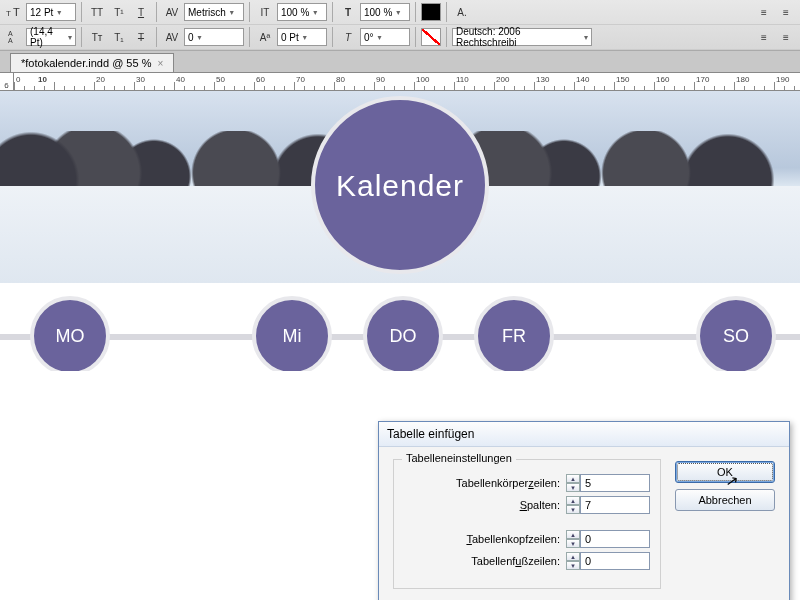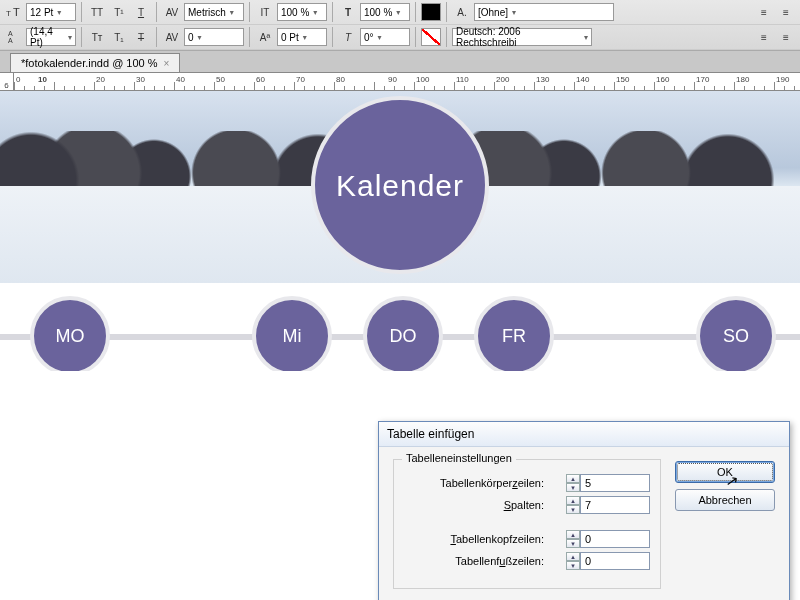--- a/index.html
+++ b/index.html
@@ -47,21 +47,21 @@
 .day { position: absolute; width: 80px; height: 80px; border-radius: 50%; background: #6a639c; border: 4px solid #e8e8ec; color: #fff; display: flex; align-items: center; justify-content: center; font-family: "Century Gothic", sans-serif; font-size: 18px; top: -10px; }
 .pagewhite { position: absolute; top: 280px; left: 0; right: 0; bottom: 0; background: #fff; }
 
 
 .dialog { position: absolute; top: 330px; left: 378px; width: 412px; background: #f4f4f4; border: 1px solid #6a8ab8; box-shadow: 2px 2px 6px rgba(0,0,0,0.3); font-size: 11px; }
 .dlg-title { background: linear-gradient(#fdfdfd, #e4ecf7); padding: 5px 8px; font-size: 12px; border-bottom: 1px solid #c8d4e4; }
 .dlg-body { padding: 12px 14px 16px; display: flex; gap: 14px; }
 .dlg-left { flex: 1; }
 .fieldset { border: 1px solid #d0d0d0; padding: 10px 10px 14px; position: relative; margin-bottom: 14px; }
 .fs-legend { position: absolute; top: -8px; left: 8px; background: #f4f4f4; padding: 0 4px; font-size: 11px; }
-.frow { display: flex; align-items: center; justify-content: flex-end; margin: 4px 0; gap: 22px; }
+.frow { display: flex; align-items: center; justify-content: flex-end; margin: 4px 0; gap: 6px; }
 .frow label { font-size: 11px; }
 .frow label u { text-decoration: underline; }
 .spin { display: flex; align-items: center; }
 .spin-btns { display: flex; flex-direction: column; }
 .spin-btns i { width: 14px; height: 9px; border: 1px solid #9aa; background: linear-gradient(#fff,#e4e8f0); font-size: 7px; display:flex; align-items:center; justify-content:center; font-style: normal; color: #446; }
 .spin input { width: 70px; height: 18px; border: 1px solid #8898b0; padding: 0 4px; font-size: 11px; }
 .dlg-btns { width: 100px; display: flex; flex-direction: column; gap: 6px; padding-top: 2px; }
 .dlg-btns button { height: 22px; border: 1px solid #8898b0; background: linear-gradient(#fdfdfd,#e0e8f2); font-size: 11px; border-radius: 3px; position: relative; }
 .dlg-btns button.primary { border: 1px solid #3a6aa8; box-shadow: 0 0 0 1px #7aa8e0 inset; }
 .dlg-btns button.primary::after { content:""; position:absolute; inset:1px; border:1px dotted #555; border-radius:2px; pointer-events:none; }
@@ -94,21 +94,20 @@
     <div class="tfield w50 dd">100 %</div>
     <div class="sep"></div>
     <span class="ticon">
         <b>T</b>
       </span>
     <div class="tfield w50 dd">100 %</div>
     <div class="sep"></div>
     <div class="swatch sw-black"></div>
     <div class="sep"></div>
     <span class="ticon">A.</span>
-    <div class="tfield w140 dd">[Ohne]</div>
     <div style="flex:1"></div>
     <span class="ticon">≡</span>
     <span class="ticon">≡</span>
   </div>
   <div class="trow">
     <span class="ticon">
       <svg width="16" height="14">
           <text x="2" y="6" font-size="7" fill="#333">A</text>
           <text x="2" y="13" font-size="7" fill="#333">A</text>
         </svg>
@@ -136,21 +135,21 @@
     <div class="sep"></div>
     <div class="tfield w140 dd">Deutsch: 2006 Rechtschreibi</div>
     <div style="flex:1"></div>
     <span class="ticon">≡</span>
     <span class="ticon">≡</span>
   </div>
 </div>
 
 <div class="tabbar">
   <div class="tab">
-    <span>*fotokalender.indd @ 100 %</span>
+    <span>*fotokalender.indd @ 55 %</span>
     <span class="tab-close">×</span>
   </div>
 </div>
 
 <div class="ruler">
   <div class="rgutter">6</div>
   <div class="rticks" id="rticks">
       <span style="left: 2px;">0</span>
       <i style="left: 0px; height: 8px;"></i>
       <i style="left: 10px; height: 4px;"></i>
@@ -189,21 +188,21 @@
       <span style="left: 282px;">70</span>
       <i style="left: 280px; height: 8px;"></i>
       <i style="left: 290px; height: 4px;"></i>
       <i style="left: 300px; height: 4px;"></i>
       <i style="left: 310px; height: 4px;"></i>
       <span style="left: 322px;">80</span>
       <i style="left: 320px; height: 8px;"></i>
       <i style="left: 330px; height: 4px;"></i>
       <i style="left: 340px; height: 4px;"></i>
       <i style="left: 350px; height: 4px;"></i>
-      <span style="left: 362px; margin-left: 12px;">90</span>
+      <span style="left: 362px;">90</span>
       <i style="left: 360px; height: 8px;"></i>
       <i style="left: 370px; height: 4px;"></i>
       <i style="left: 380px; height: 4px;"></i>
       <i style="left: 390px; height: 4px;"></i>
       <span style="left: 402px;">100</span>
       <i style="left: 400px; height: 8px;"></i>
       <i style="left: 410px; height: 4px;"></i>
       <i style="left: 420px; height: 4px;"></i>
       <i style="left: 430px; height: 4px;"></i>
       <span style="left: 442px;">110</span>

